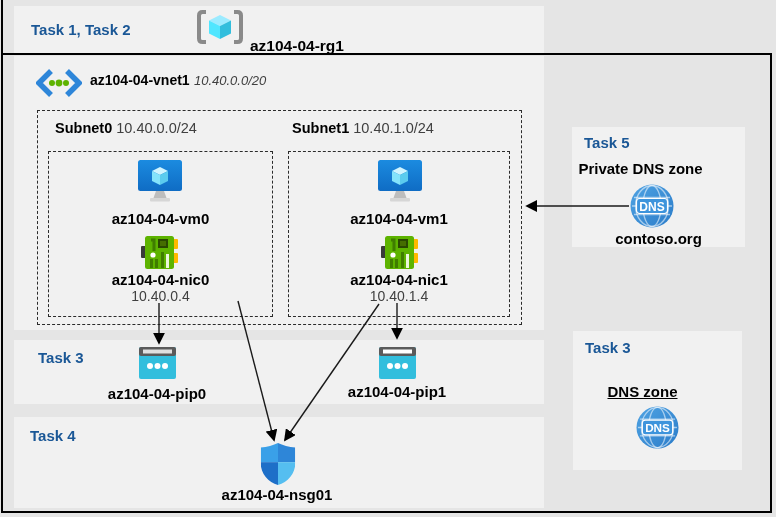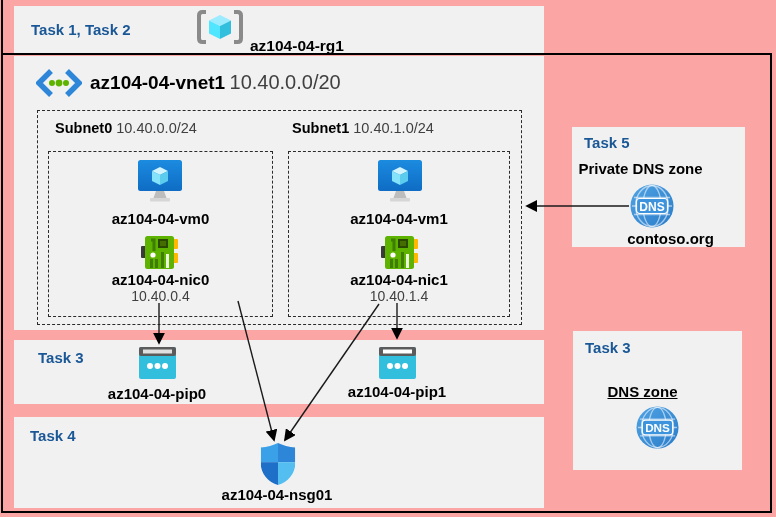--- a/index.html
+++ b/index.html
@@ -1,16 +1,16 @@
 <!DOCTYPE html>
 <html><head>
 <meta charset="utf-8">
 <style>
   html,body{margin:0;padding:0;background:#fff;}
-  .stage{position:relative;width:776px;height:517px;background:#fca5a5;overflow:hidden;
+  .stage{position:relative;width:776px;height:517px;background:#e5e5e5;overflow:hidden;
          font-family:"Liberation Sans",sans-serif;color:#000;}
   .abs{position:absolute;}
   .band{position:absolute;background:#F1F1F1;}
   .tlabel{position:absolute;color:#1A5796;font-weight:bold;font-size:15px;white-space:nowrap;}
   .b15{font-weight:bold;font-size:15px;color:#000;white-space:nowrap;}
   .b14{font-weight:bold;font-size:14.5px;color:#000;}
   .cidr{font-weight:normal;color:#404040;}
   .ip{font-weight:normal;font-size:14px;color:#404040;}
   .dashed{position:absolute;border:1.5px dashed #2b2b2b;box-sizing:border-box;background:transparent;}
   .cent{position:absolute;text-align:center;}
@@ -42,22 +42,22 @@
   <div class="band" style="left:14px;top:56px;width:530px;height:274px;"></div>
 
   <svg class="abs" style="left:36px;top:68px;" width="46" height="30" viewBox="0 0 46 30">
     <polyline points="15,3 3,15 15,27" fill="none" stroke="#2E86D9" stroke-width="5.5" stroke-linejoin="miter"></polyline>
     <polyline points="31,3 43,15 31,27" fill="none" stroke="#2E86D9" stroke-width="5.5" stroke-linejoin="miter"></polyline>
     <circle cx="16" cy="15" r="3" fill="#5DB300"></circle>
     <circle cx="23" cy="15" r="3.4" fill="#5DB300"></circle>
     <circle cx="30" cy="15" r="3" fill="#5DB300"></circle>
   </svg>
   <div class="abs" style="left:90px;top:71px;font-size:15.5px;">
-    <span class="b15" style="font-size:19px;">az104-04-vnet1</span>
-    <span class="cidr" style="font-size:20px;">10.40.0.0/20</span>
+    <span class="b15" style="font-size:14px;">az104-04-vnet1</span>
+    <span class="cidr" style="font-size:13px;font-style:italic;">10.40.0.0/20</span>
   </div>
 
   <div class="dashed" style="left:37px;top:110px;width:485px;height:215px;"></div>
   <div class="dashed" style="left:48px;top:151px;width:225px;height:166px;"></div>
   <div class="dashed" style="left:288px;top:151px;width:222px;height:166px;"></div>
 
   <div class="abs b14" style="left:55px;top:120px;">
     <span>Subnet0</span>
     <span class="cidr">10.40.0.0/24</span>
   </div>
@@ -180,21 +180,21 @@
       </defs>
     <circle cx="22" cy="22" r="21.5" fill="url(#dnsg)"></circle>
     <g stroke="rgba(255,255,255,0.55)" stroke-width="1.3" fill="none">
       <ellipse cx="22" cy="22" rx="9" ry="20.5"></ellipse>
       <ellipse cx="22" cy="22" rx="16.5" ry="20.5"></ellipse>
       <path d="M4,13.5 H40 M2,22 H42 M4,30.5 H40"></path>
     </g>
     <rect x="6.5" y="14.5" width="31" height="15" rx="3" fill="#3D94DC" stroke="#FFFFFF" stroke-width="1.2"></rect>
     <text x="22" y="26.5" text-anchor="middle" fill="#FFFFFF" font-size="12" font-weight="bold" font-family="Liberation Sans, sans-serif">DNS</text>
   </svg>
-  <div class="cent b15" style="left:572px;top:230px;width:173px;margin-left:12px;">contoso.org</div>
+  <div class="cent b15" style="left:572px;top:230px;width:173px;">contoso.org</div>
 
   <div class="band" style="left:573px;top:331px;width:169px;height:139px;"></div>
   <div class="tlabel" style="left:585px;top:339px;">Task 3</div>
   <div class="cent b15" style="left:573px;top:383px;width:139px;text-decoration:underline;">DNS zone</div>
 
   <svg class="abs" style="left:636px;top:406px;" width="43" height="43" viewBox="0 0 44 44">
     <circle cx="22" cy="22" r="21.5" fill="url(#dnsg)"></circle>
     <g stroke="rgba(255,255,255,0.55)" stroke-width="1.3" fill="none">
       <ellipse cx="22" cy="22" rx="9" ry="20.5"></ellipse>
       <ellipse cx="22" cy="22" rx="16.5" ry="20.5"></ellipse>

